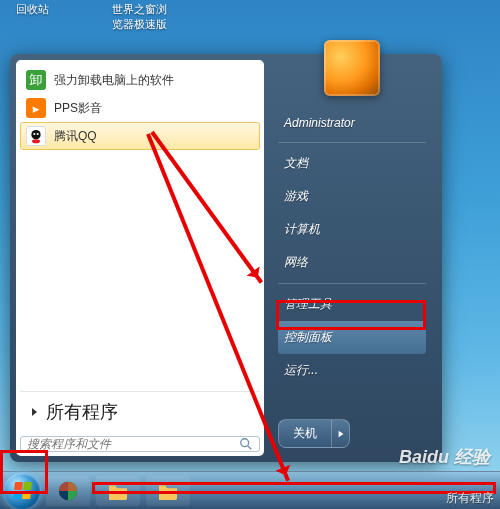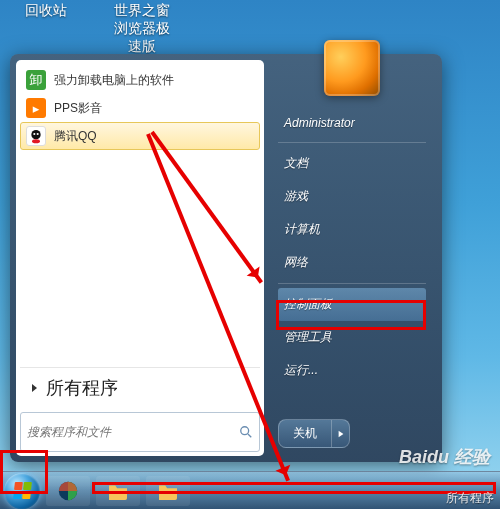--- a/index.html
+++ b/index.html
@@ -5,21 +5,21 @@
   * { margin: 0; padding: 0; box-sizing: border-box; }
   body {
     width: 500px; height: 509px; overflow: hidden;
     font-family: "Microsoft YaHei", "Segoe UI", sans-serif;
     background: linear-gradient(to bottom, #2e84c5 0%, #3fa0d8 40%, #5fb8e6 70%, #9dd8f0 100%);
     position: relative;
   }
 
   
   .desktop-icons { position: absolute; top: 2px; left: 16px; display: flex; gap: 36px; }
-  .dicon { width: 60px; text-align: center; color: #fff; font-size: 14px; text-shadow: 0 1px 2px rgba(0,0,0,.6); }
+  .dicon { width: 60px; text-align: left; color: #fff; font-size: 11px; text-shadow: 0 1px 2px rgba(0,0,0,.6); }
 
   
   .startmenu {
     position: absolute; left: 10px; top: 54px; width: 432px; height: 408px;
     border-radius: 8px;
     background: linear-gradient(to bottom, rgba(70,95,120,.92), rgba(40,60,85,.92));
     box-shadow: 0 4px 20px rgba(0,0,0,.5);
     display: flex; padding: 6px;
   }
   .left-pane {
@@ -38,21 +38,21 @@
   }
   .picon { width: 20px; height: 20px; border-radius: 3px; flex: 0 0 20px; display:flex;align-items:center;justify-content:center;font-size:13px;color:#fff;}
   .all-programs {
     display:flex;align-items:center;gap:6px;
     padding: 8px 10px; font-size: 18px; color: #222;
     border-top: 1px solid #e6e6e6; margin-top: 4px;
   }
   .search-box {
     margin-top: 4px; display:flex; align-items:center;
     border: 1px solid #b8c7d6; border-radius: 3px; background:#fff;
-    padding: 12px 6px;
+    padding: 0 6px;
   }
   .search-box input {
     flex:1; border:none; outline:none; font-size:12px; color:#777; font-style:italic;
     background:transparent;
   }
   .search-ico { width:14px;height:14px; }
 
   .right-pane {
     flex: 1; padding: 8px 10px 8px 14px; display:flex; flex-direction:column;
   }
@@ -160,22 +160,22 @@
     <div class="avatar-wrap">
         <div class="avatar"></div>
       </div>
     <div class="r-item">Administrator</div>
     <div class="r-sep"></div>
     <div class="r-item">文档</div>
     <div class="r-item">游戏</div>
     <div class="r-item">计算机</div>
     <div class="r-item">网络</div>
     <div class="r-sep"></div>
+    <div class="r-item">管理工具</div>
     <div class="r-item hl">控制面板</div>
-    <div class="r-item">管理工具</div>
     <div class="r-item">运行...</div>
 
     <div class="shutdown-row">
       <div class="shutdown-btn">
         <span>关机</span>
         <div class="shutdown-arrow">
           <svg viewBox="0 0 10 10">
               <path d="M2 1 L8 5 L2 9 Z"></path>
             </svg>
         </div>

